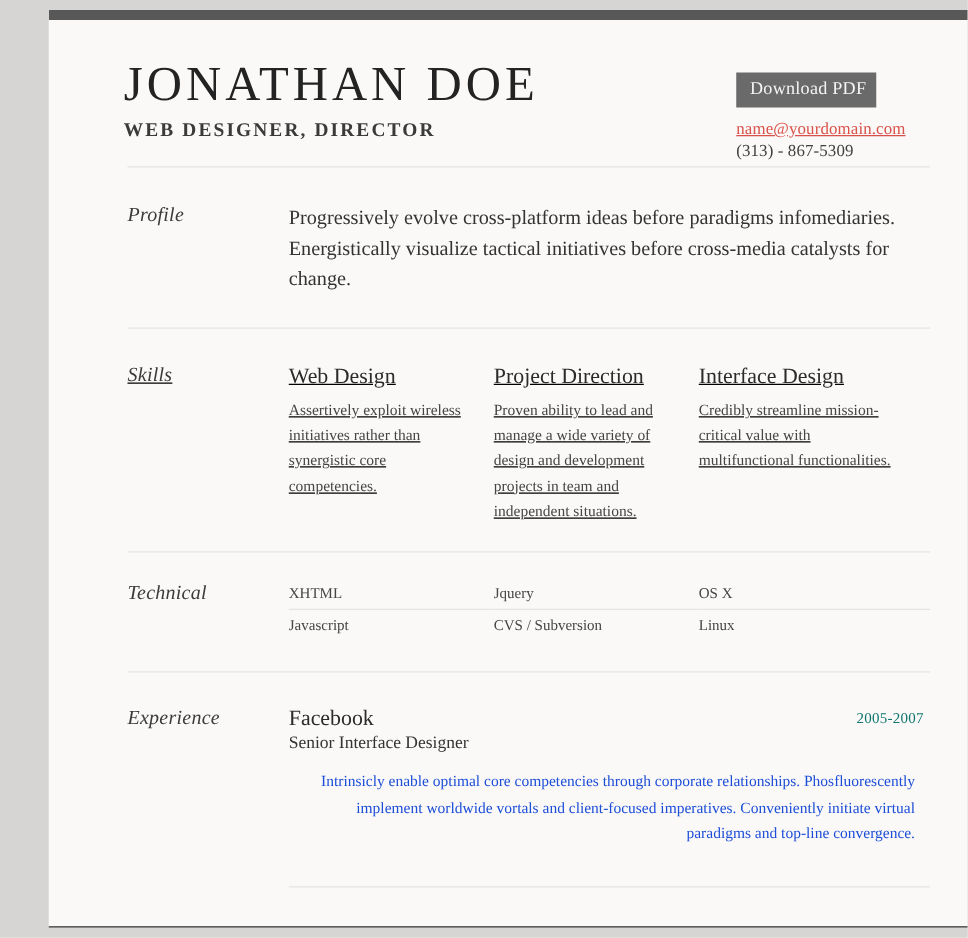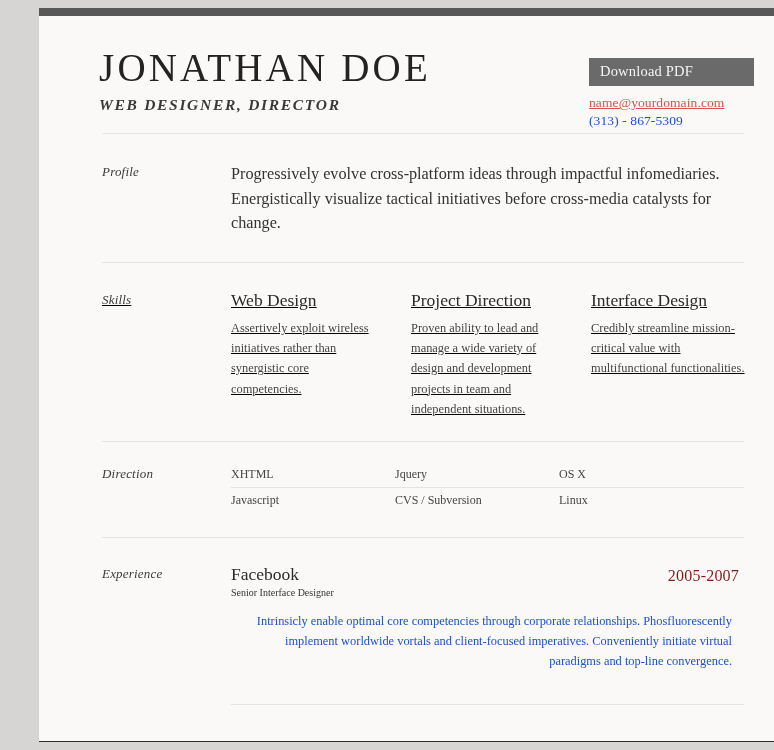--- a/index.html
+++ b/index.html
@@ -37,93 +37,92 @@
   .name {
     font-size:39px;
     letter-spacing:3.2px;
     color:#232323;
     font-weight:normal;
     line-height:1.05;
     white-space:nowrap;
   }
   .tagline {
     font-size:15.5px;
-    font-style:italic;
     font-weight:bold;
     letter-spacing:1.7px;
     color:#3a3a3a;
     margin-top:7px;
   }
   .contact {
     position:absolute;
     right:57px; top:42px;
     text-align:left;
     width:150px;
   }
   .pdf-btn {
     display:block;
     background:#6a6a6a;
     color:#f5f5f5;
     font-size:14.5px;
     padding:5px 0 6px 11px;
-    width:165px;
+    width:112px;
     letter-spacing:0.2px;
     border:none;
     font-family:"Liberation Serif", serif;
     text-align:left;
     cursor:pointer;
   }
   .email {
     display:block;
     margin-top:9px;
     font-size:13.5px;
     color:#d9514a;
     text-decoration:underline;
     letter-spacing:0.1px;
     cursor:pointer;
   }
   .phone {
     display:block;
     margin-top:2px;
     font-size:13.5px;
-    color:#1d4ed8;
+    color:#404040;
     letter-spacing:0.1px;
   }
 
   
   .rule {
     height:1px;
     background:#e6e4e1;
     margin:0 52px 0 63px;
   }
 
   
   .section { display:flex; padding:0 52px 0 63px; }
   .sec-label {
     width:129px;
     flex:0 0 129px;
     font-style:italic;
-    font-size:13px;
+    font-size:16px;
     color:#3b3b3b;
     padding-top:2px;
     letter-spacing:0.2px;
   }
   .sec-body { flex:1; }
 
   
   .profile { padding-top:28px; padding-bottom:26px; }
   .profile-text {
     font-size:16.2px;
     line-height:1.52;
     color:#333;
   }
 
   
   .skills { padding-top:27px; padding-bottom:22px;text-decoration:underline; }
-  .skills-cols { display:flex; gap:16px; }
+  .skills-cols { display:flex; gap:0; }
   .skill-col { width:164px; flex:0 0 164px; padding-right:18px; }
   .skill-col:last-child { width:180px; flex:0 0 180px; }
   .skill-h {
     font-size:17.5px;
     color:#2b2b2b;
     margin-bottom:7px;
     white-space:nowrap;
   }
   .skill-p {
     font-size:12.4px;
@@ -148,30 +147,30 @@
   .experience { padding-top:26px; }
   .job { position:relative; padding-bottom:6px; }
   .job + .job { margin-top:27px; }
   .job-rule { height:1px; background:#e6e4e1; margin-bottom:18px; }
   .job-company {
     font-size:17.5px;
     color:#2b2b2b;
     line-height:1.18;
   }
   .job-role {
-    font-size:10px;
+    font-size:14px;
     color:#333;
     margin-top:2px;
     line-height:1.2;
   }
   .job-date {
     position:absolute;
     right:5px; top:3px;
-    font-size:16px;
-    color:#7f1d1d;
+    font-size:12px;
+    color:#0f766e;
     letter-spacing:0.2px;
   }
   .job-desc {
     font-size:12.4px;
     line-height:1.63;
     color:#1d4ed8;
     margin-top:12px;
     padding-right:12px;
     text-align:right;
   }
@@ -193,21 +192,21 @@
         <a class="email" href="#">name@yourdomain.com</a>
         <span class="phone">(313) - 867-5309</span>
       </div>
     </div>
 
     <div class="rule"></div>
 
     <div class="section profile">
       <div class="sec-label">Profile</div>
       <div class="sec-body">
-        <p class="profile-text">Progressively evolve cross-platform ideas through impactful infomediaries. Energistically visualize tactical initiatives before cross-media catalysts for change.</p>
+        <p class="profile-text">Progressively evolve cross-platform ideas before paradigms infomediaries. Energistically visualize tactical initiatives before cross-media catalysts for change.</p>
       </div>
     </div>
 
     <div class="rule"></div>
 
     <div class="section skills">
       <div class="sec-label">Skills</div>
       <div class="sec-body">
         <div class="skills-cols">
           <div class="skill-col">
@@ -222,21 +221,21 @@
             <div class="skill-h">Interface Design</div>
             <div class="skill-p">Credibly streamline mission-critical value with multifunctional functionalities.</div>
           </div>
         </div>
       </div>
     </div>
 
     <div class="rule"></div>
 
     <div class="section technical">
-      <div class="sec-label">Direction</div>
+      <div class="sec-label">Technical</div>
       <div class="sec-body">
         <table class="tech-table">
           <tbody>
             <tr>
               <td class="c1">XHTML</td>
               <td class="c2">Jquery</td>
               <td>OS X</td>
             </tr>
             <tr>
               <td class="c1">Javascript</td>

